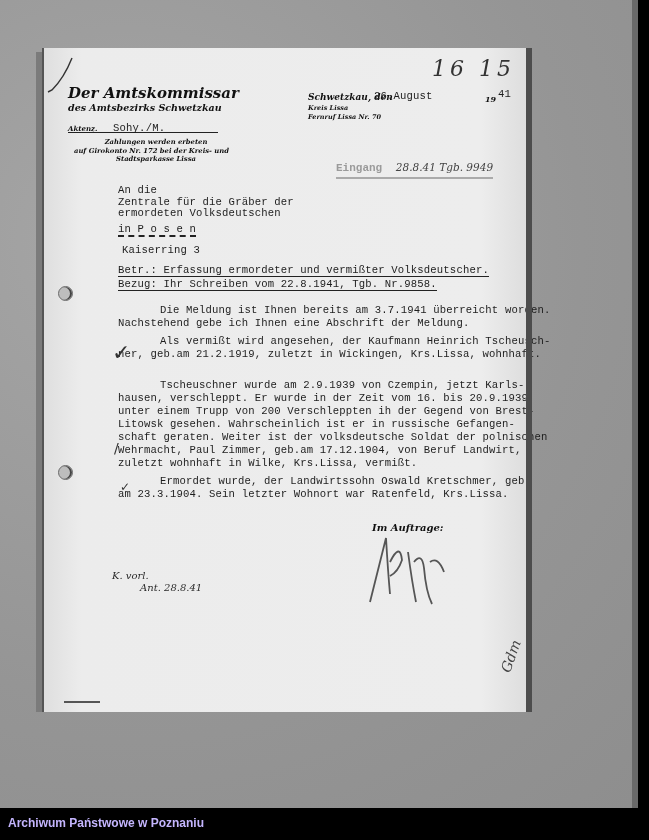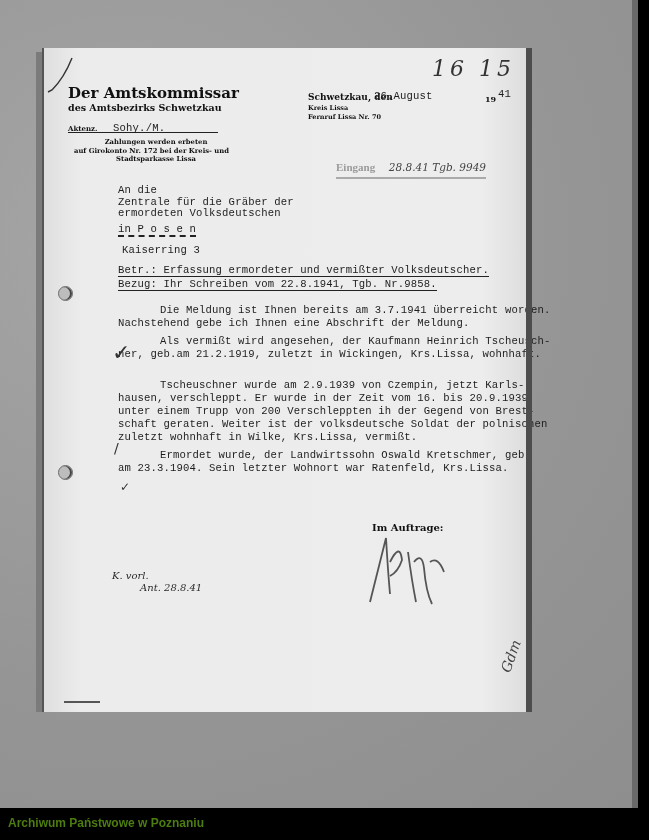--- a/index.html
+++ b/index.html
@@ -6,26 +6,26 @@
   body{width:649px;height:840px;background:#000;position:relative;overflow:hidden;font-family:"Liberation Mono","DejaVu Sans Mono",monospace;}
   .scan{position:absolute;left:0;top:0;width:632px;height:808px;background:#9a9a9a;
     background-image:radial-gradient(circle at 20% 30%, #a6a6a6 0, #959595 60%, #8e8e8e 100%);}
   .scan-edge{position:absolute;left:632px;top:0;width:6px;height:808px;background:#6a6a6a;}
   .fold-shadow{position:absolute;left:36px;top:52px;width:12px;height:660px;background:#7b7b7b;}
   .paper{position:absolute;left:42px;top:48px;width:488px;height:664px;background:#e9e9e9;
     background-image:linear-gradient(90deg,#dedede 0,#ececec 8%,#ededed 90%,#dcdcdc 100%);box-shadow:2px 0 0 #555 inset;}
   .paper-right-shadow{position:absolute;left:526px;top:48px;width:6px;height:664px;background:#4d4d4d;}
   .hole{position:absolute;width:13px;height:13px;border-radius:50%;background:#bdbdbd;border:1px solid #6b6b6b;box-shadow:-2px 0 0 #444 inset;}
   .abs{position:absolute;white-space:nowrap;}
-  .blackletter{font-family:"DejaVu Serif","Liberation Serif",serif;font-weight:bold;color:#111;}
+  .blackletter{font-family:"DejaVu Serif","Liberation Serif",serif;font-weight:bold;color:#111;font-style:italic;}
   .type{font-family:"Liberation Mono","DejaVu Sans Mono",monospace;color:#1d1d1d;font-size:10.6px;letter-spacing:0.15px;}
   .ul{border-bottom:1.3px solid #222;}
   .hand{font-family:"DejaVu Serif","Liberation Serif",serif;font-style:italic;color:#2b2b2b;}
-  .stamp{font-family:Liberation Serif, serif;font-weight:bold;color:#9a9a9a;}
-  .footer{position:absolute;left:8px;top:816px;color:#4d7c0f;font-family:"Liberation Sans","DejaVu Sans",sans-serif;font-size:12px;font-weight:bold;}
+  .stamp{font-family:Liberation Mono, monospace;font-weight:bold;color:#9a9a9a;}
+  .footer{position:absolute;left:8px;top:816px;color:#c4b5fd;font-family:"Liberation Sans","DejaVu Sans",sans-serif;font-size:12px;font-weight:bold;}
   .check{position:absolute;font-family:"DejaVu Sans",sans-serif;color:#333;font-size:18px;}
 </style>
 </head>
 <body>
 
 <div class="scan"></div>
 <div class="scan-edge"></div>
 <div class="fold-shadow"></div>
 
 <div class="paper">
@@ -74,21 +74,23 @@
   </div>
 
   <div class="abs type" style="left:76px;top:256px;line-height:13px;">
     <div style="text-indent:42px;">Die Meldung ist Ihnen bereits am 3.7.1941 überreicht worden.</div>
     <div>Nachstehend gebe ich Ihnen eine Abschrift der Meldung.</div>
     <div style="text-indent:42px;margin-top:5px;">Als vermißt wird angesehen, der Kaufmann Heinrich Tscheusch-</div>
     <div>ner, geb.am 21.2.1919, zuletzt in Wickingen, Krs.Lissa, wohnhaft.</div>
     <div style="text-indent:42px;margin-top:18px;">Tscheuschner wurde am 2.9.1939 von Czempin, jetzt Karls-</div>
     <div>hausen, verschleppt. Er wurde in der Zeit vom 16. bis 20.9.1939</div>
     <div>unter einem Trupp von 200 Verschleppten ih der Gegend von Brest-</div>
+    <div>Litowsk gesehen. Wahrscheinlich ist er in russische Gefangen-</div>
     <div>schaft geraten. Weiter ist der volksdeutsche Soldat der polnischen</div>
+    <div>Wehrmacht, Paul Zimmer, geb.am 17.12.1904, von Beruf Landwirt,</div>
     <div>zuletzt wohnhaft in Wilke, Krs.Lissa, vermißt.</div>
     <div style="text-indent:42px;margin-top:5px;">Ermordet wurde, der Landwirtssohn Oswald Kretschmer, geb.</div>
     <div>am 23.3.1904. Sein letzter Wohnort war Ratenfeld, Krs.Lissa.</div>
   </div>
 
   <div class="check" style="left:70px;top:292px;font-size:22px;">✓</div>
   <div class="check" style="left:72px;top:392px;font-size:14px;">/</div>
   <div class="check" style="left:78px;top:432px;font-size:12px;">✓</div>
 
   <div class="abs blackletter" style="left:330px;top:474px;font-size:10px;">Im Auftrage:</div>

